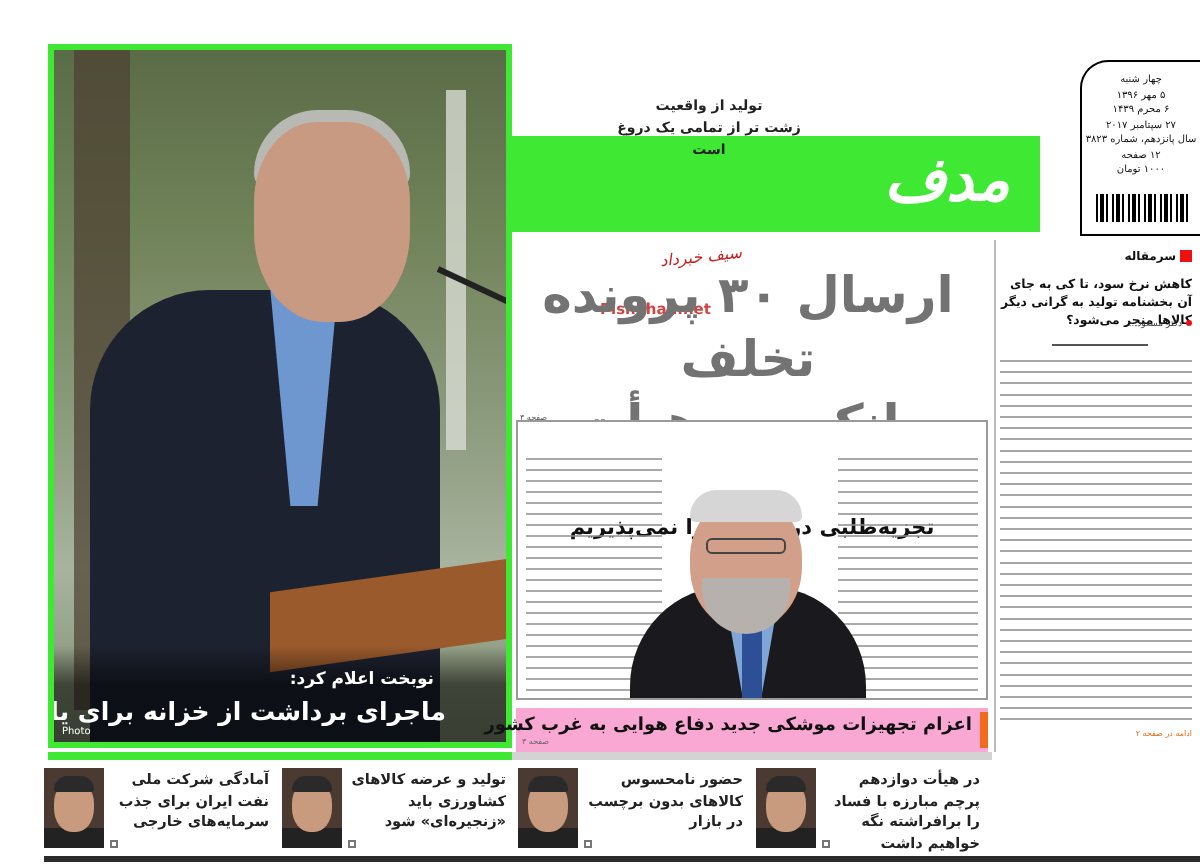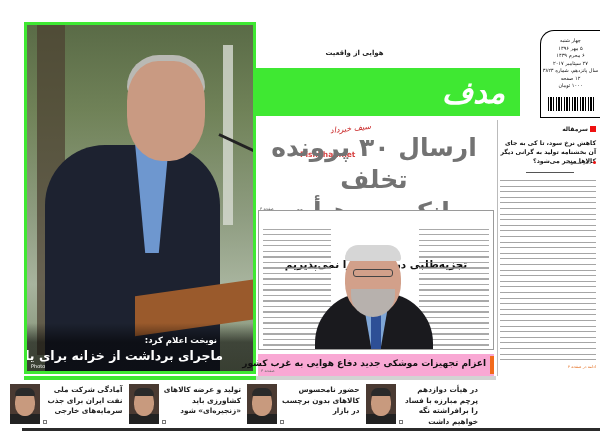--- a/index.html
+++ b/index.html
@@ -4,21 +4,21 @@
 <style>
   * { box-sizing: border-box; margin: 0; padding: 0; }
   html, body { width: 600px; height: 432px; overflow: hidden; background: #ffffff; }
   body { position: relative; font-family: "DejaVu Sans", sans-serif; color: #111; direction: rtl; }
 
   
   .masthead { position: absolute; left: 255px; top: 0; width: 345px; height: 120px; }
   .green-band { position: absolute; left: 0; top: 68px; width: 265px; height: 48px; background: #3fe832; }
   .logo-main { position: absolute; right: 92px; top: 14px; font-family: "DejaVu Serif", serif; font-weight: bold;
                font-size: 58px; line-height: 1; color: #0a0a0a; letter-spacing: -2px; }
-  .logo-sub { position: absolute; right: 95px; top: 78px; font-family: Liberation Sans, sans-serif; font-weight: bold;
+  .logo-sub { position: absolute; right: 95px; top: 78px; font-family: Liberation Mono, monospace; font-weight: bold;
               font-size: 30px; line-height: 1; color: #ffffff; font-style: italic; }
   .motto { position: absolute; left: 52px; top: 48px; width: 95px; font-size: 7px; line-height: 11px; text-align: center; color: #222; font-weight: bold; }
 
   .datebox { position: absolute; right: 0; top: 30px; width: 60px; height: 88px; border: 1.5px solid #000; border-right: none;
              border-radius: 0 0 0 0; border-top-left-radius: 14px; background: #fff; padding-top: 6px; }
   .datebox .line { font-size: 5px; line-height: 7.5px; text-align: center; color: #111; white-space: nowrap; }
   .barcode { position: absolute; right: 6px; bottom: 6px; width: 46px; height: 14px;
              background: repeating-linear-gradient(90deg, #000 0 1px, #fff 1px 2px, #000 2px 4px, #fff 4px 5px, #000 5px 6px, #fff 6px 8px); }
 
   
@@ -76,38 +76,39 @@
   .ed-author { position: absolute; right: 4px; top: 40px; font-size: 4.5px; color: #333; }
   .ed-author .dot { display: inline-block; width: 3px; height: 3px; background: #e11; border-radius: 50%; margin-left: 2px; }
   .ed-rule { position: absolute; left: 28px; top: 52px; width: 48px; height: 1px; background: #555; }
   .ed-body { position: absolute; right: 4px; top: 60px; width: 96px; height: 180px;
              background: repeating-linear-gradient(180deg, #8f8f8f 0 1px, transparent 1px 5.6px); opacity: .8; }
   .ed-cont { position: absolute; right: 4px; top: 244px; font-size: 4px; color: #e36b1b; }
 
   
   .strip-bar { position: absolute; left: 24px; top: 376px; width: 472px; height: 4px; background: #d3d3d3; }
   .strip-bar .g { position: absolute; left: 0; top: 0; width: 232px; height: 4px; background: #3fe832; }
-  .teasers { position: absolute; left: 10px; top: 382px; width: 474px; height: 44px; display: flex; flex-direction: row-reverse; }
+  .teasers { position: absolute; left: 22px; top: 382px; width: 474px; height: 44px; display: flex; flex-direction: row-reverse; }
   .teaser { flex: 1; position: relative; height: 44px; }
   .teaser .thumb { position: absolute; left: 0; top: 2px; width: 30px; height: 40px; background: #4a3a32; overflow: hidden; }
   .teaser .thumb .tf { position: absolute; left: 5px; top: 6px; width: 20px; height: 26px; background: #c89a7e; border-radius: 45%; }
   .teaser .thumb .th { position: absolute; left: 5px; top: 4px; width: 20px; height: 8px; background: #2a2a2a; border-radius: 10px 10px 2px 2px; }
   .teaser .thumb .tb { position: absolute; left: 0; bottom: 0; width: 30px; height: 10px; background: #222; }
   .teaser .ttxt { position: absolute; right: 6px; top: 3px; width: 78px; font-size: 7.3px; line-height: 10.5px; font-weight: bold; color: #222; text-align: right; }
   .teaser .tico { position: absolute; left: 33px; bottom: 2px; width: 4px; height: 4px; border: 1px solid #777; }
   .bottom-rule { position: absolute; left: 22px; top: 428px; width: 578px; height: 3px; background: #2b2b2b; }
 </style>
 </head>
 <body>
 
 <div class="masthead">
   <div class="green-band"></div>
   <div class="logo-sub">مدف</div>
   <div class="motto">
-    <div>هوایی از واقعیت</div>
+    <div>تولید از واقعیت</div>
+    <div>زشت تر از تمامی یک دروغ است</div>
   </div>
   <div class="datebox">
     <div class="line">چهار شنبه</div>
     <div class="line">۵ مهر ۱۳۹۶</div>
     <div class="line">۶ محرم ۱۴۳۹</div>
     <div class="line">۲۷ سپتامبر ۲۰۱۷</div>
     <div class="line">سال پانزدهم، شماره ۳۸۲۳</div>
     <div class="line">۱۲ صفحه</div>
     <div class="line">۱۰۰۰ تومان</div>
     <div class="barcode"></div>

